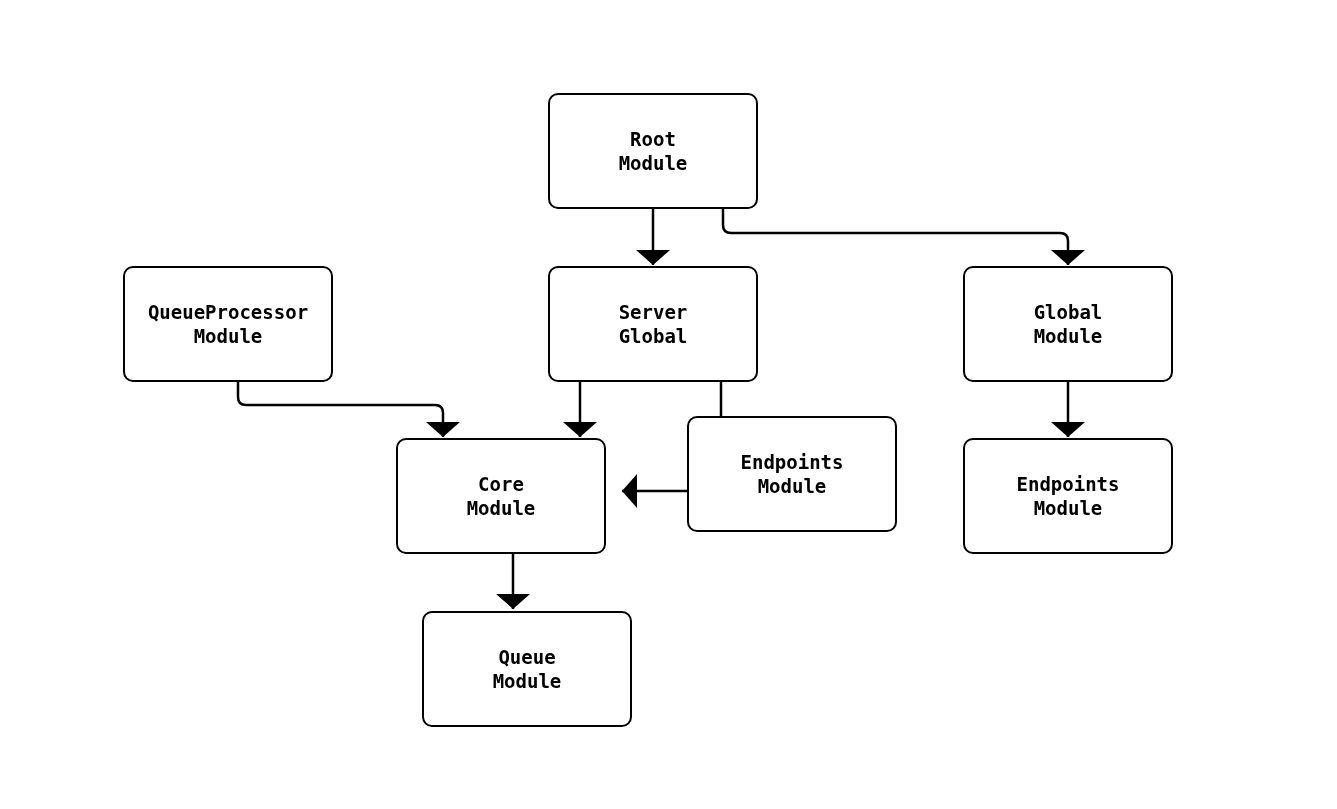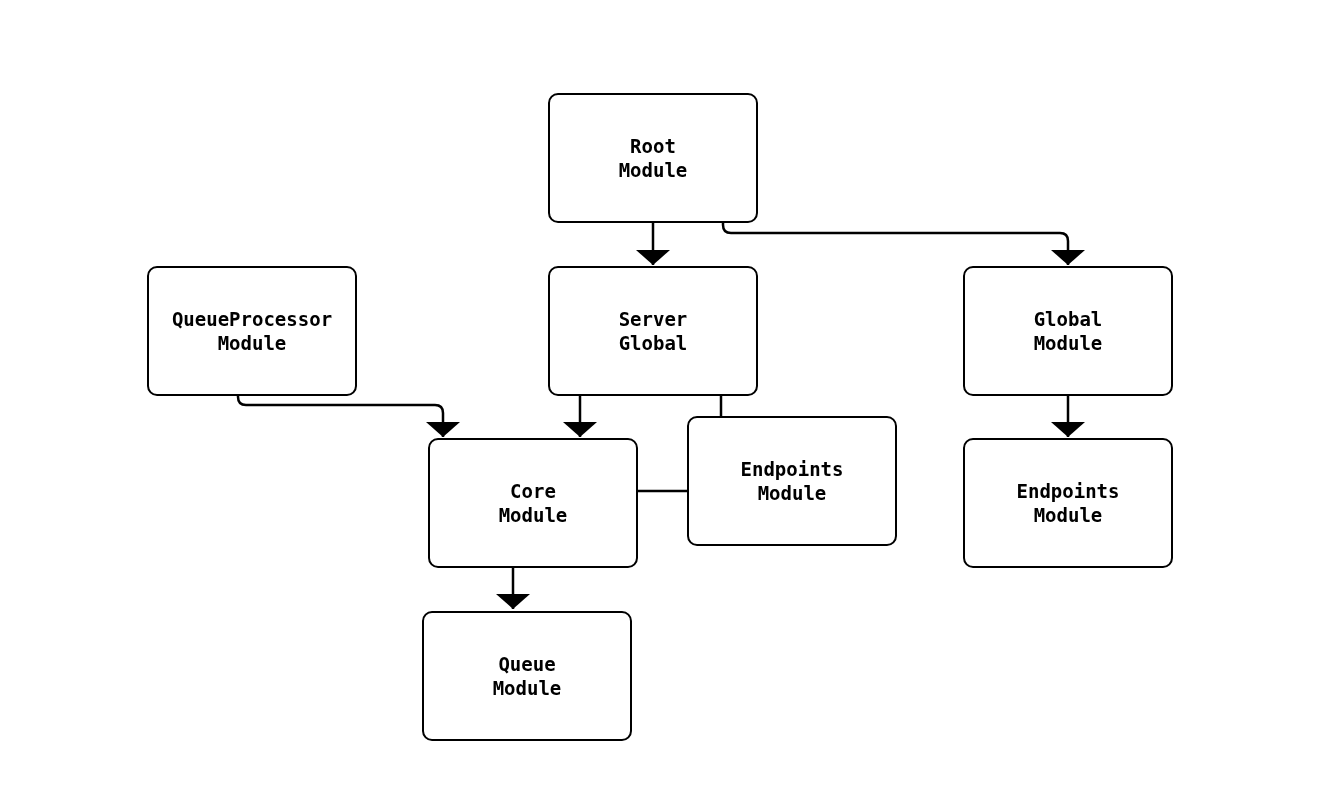--- a/index.html
+++ b/index.html
@@ -23,21 +23,21 @@
     height: 809px;
   }
   .edge {
     fill: none;
     stroke: #000000;
     stroke-width: 2.5;
   }
   .node {
     position: absolute;
     width: 210px;
-    height: 130px;
+    height: 116px;
     box-sizing: border-box;
     background: #ffffff;
     border: 2.5px solid #000000;
     border-radius: 10px;
     display: flex;
     align-items: center;
     justify-content: center;
     text-align: center;
   }
   .node-label {
@@ -74,31 +74,31 @@
   <div class="node" style="left:548px; top:93px">
     <span class="node-label">Root
 Module</span>
   </div>
 
   <div class="node" style="left:548px; top:266px">
     <span class="node-label">Server
 Global</span>
   </div>
 
-  <div class="node" style="left:147px; top:266px">
+  <div class="node" style="left:123px; top:266px">
     <span class="node-label">QueueProcessor
 Module</span>
   </div>
 
   <div class="node" style="left:963px; top:266px">
     <span class="node-label">Global
 Module</span>
   </div>
 
-  <div class="node" style="left:428px; top:438px">
+  <div class="node" style="left:396px; top:438px">
     <span class="node-label">Core
 Module</span>
   </div>
 
   <div class="node" style="left:687px; top:416px">
     <span class="node-label">Endpoints
 Module</span>
   </div>
 
   <div class="node" style="left:963px; top:438px">

